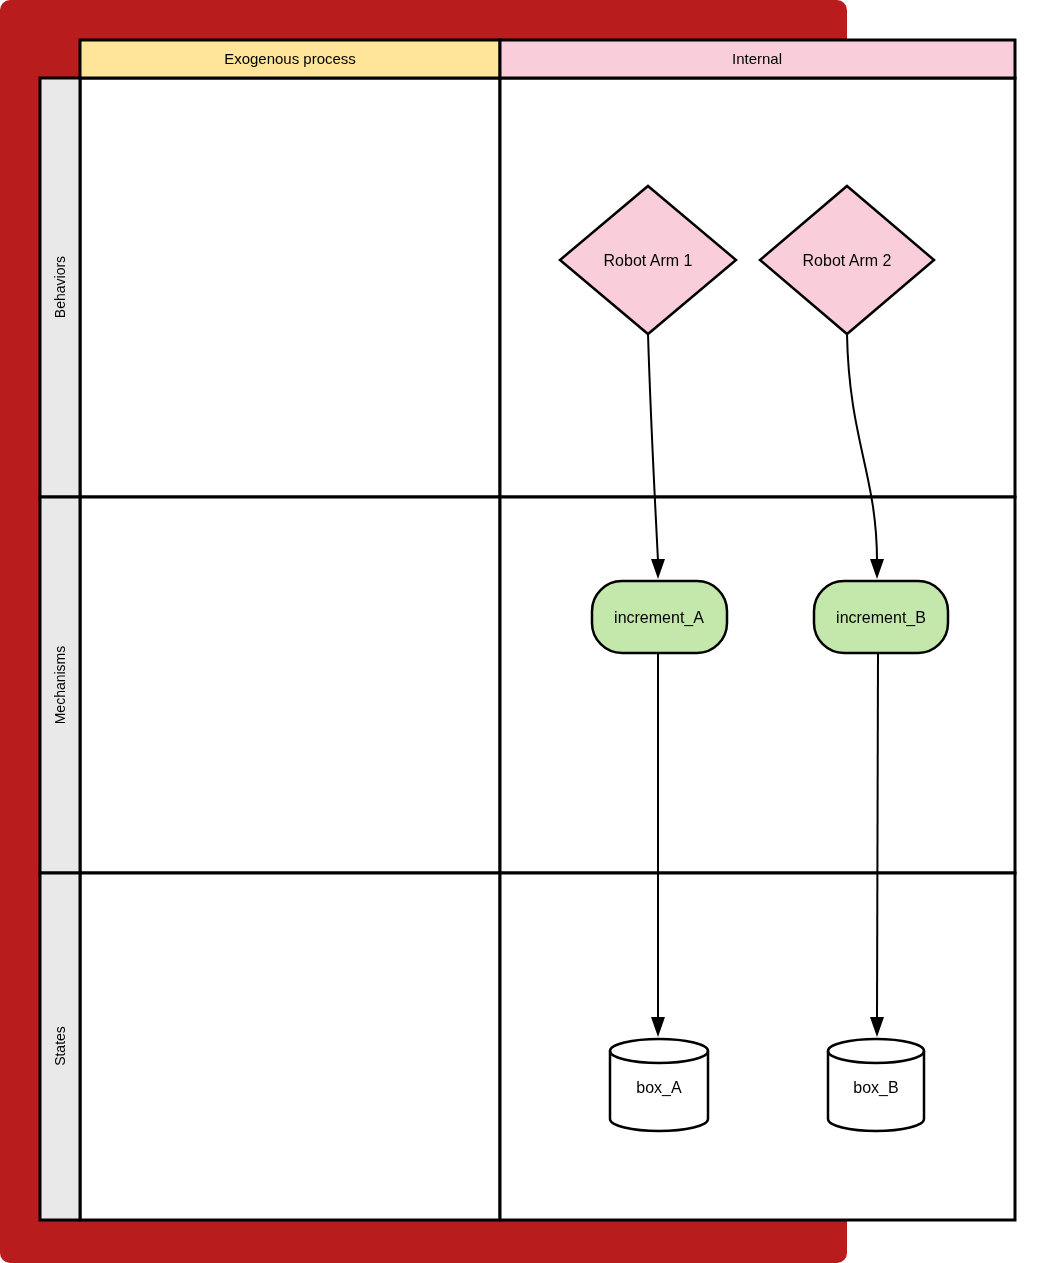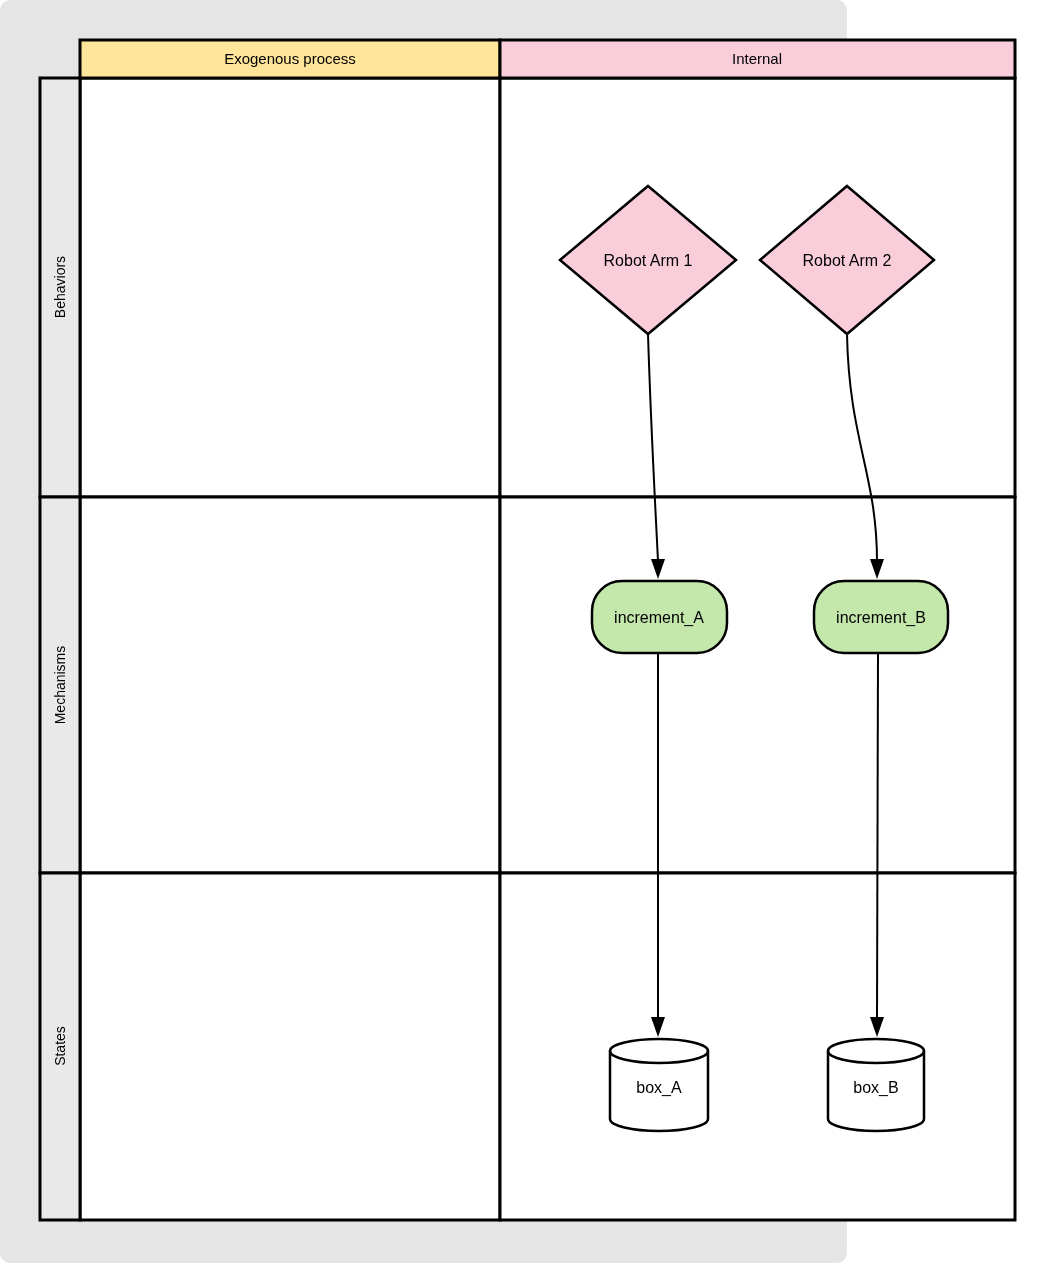--- a/index.html
+++ b/index.html
@@ -1,20 +1,20 @@
 <!DOCTYPE html>
 <html><head>
 <meta charset="utf-8">
 <style>
   html, body { margin: 0; padding: 0; background: #ffffff; }
   .canvas {
     position: relative;
     width: 847px;
     height: 1263px;
-    background: #e5e5e5;
+    background: #b91c1c;
     font-family: "Liberation Sans", sans-serif;
     border-radius: 10px;
   }
   svg { position: absolute; left: 0; top: 0; }
   .grid-cell   { fill: #ffffff; stroke: #000000; stroke-width: 3; }
   .header-cell { stroke: #000000; stroke-width: 3; }
   .shape       { stroke: #000000; stroke-width: 2.5; }
   .edge-line   { stroke: #000000; stroke-width: 2; fill: none; }
   .arrowhead   { fill: #000000; stroke: none; }
   text {

